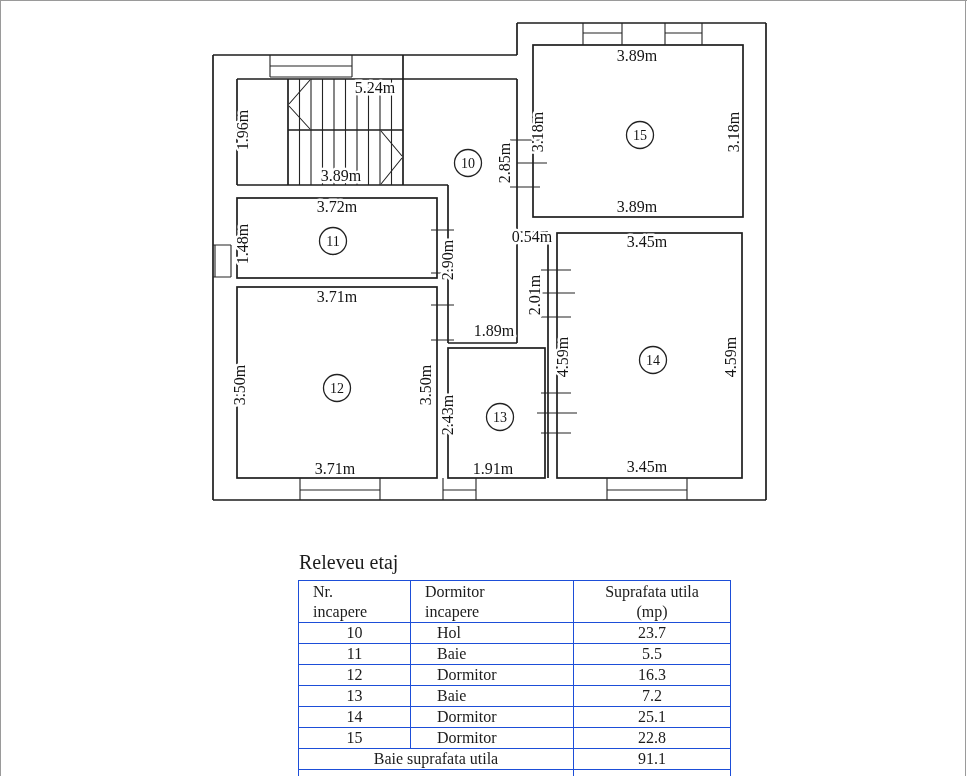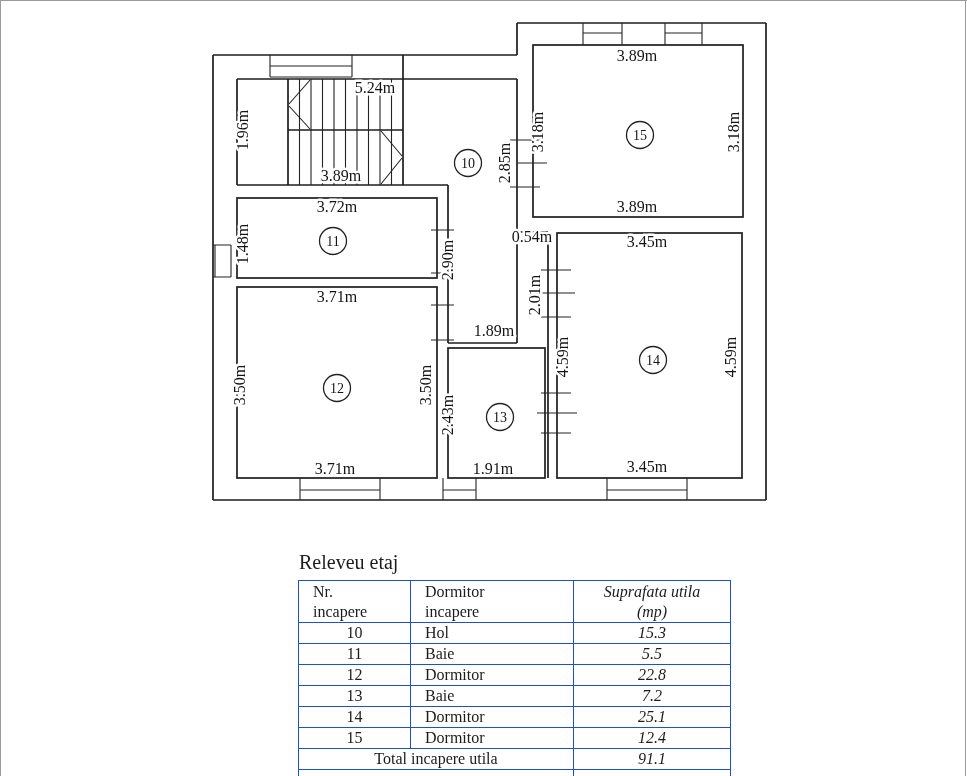--- a/index.html
+++ b/index.html
@@ -34,22 +34,22 @@
   }
   #area-table td{
     border:1px solid #1d4ed8;
     padding:0 0 0 0;
     height:20px;
     vertical-align:middle;
     overflow:hidden;
     white-space:nowrap;
   }
   #area-table .c1{width:97px;text-align:center;}
-  #area-table .c2{width:148px;text-align:left;padding-left:14px;}
-  #area-table .c3{width:156px;text-align:center;font-style:italic;}
+  #area-table .c2{width:148px;text-align:left;padding-left:26px;}
+  #area-table .c3{width:156px;text-align:center;}
   #area-table tr.hdr td{height:41px;}
   #area-table tr.hdr .c1,#area-table tr.hdr .c2{text-align:left;padding-left:14px;}
   #area-table tr.total td{text-align:center;padding-left:0;}
   #area-table tr.stub td{height:10px;border-bottom:none;}
   .hdr-line{display:block;line-height:20px;}
 </style>
 </head>
 <body>
 
 <div id="edge-top" class="edge"></div>
@@ -148,49 +148,49 @@
       </td>
       <td class="c3">
         <span class="hdr-line">Suprafata utila</span>
         <span class="hdr-line">(mp)</span>
       </td>
     </tr>
 
     <tr>
         <td class="c1">10</td>
         <td class="c2">Hol</td>
-        <td class="c3">15.3</td>
+        <td class="c3">23.7</td>
       </tr>
       <tr>
         <td class="c1">11</td>
         <td class="c2">Baie</td>
         <td class="c3">5.5</td>
       </tr>
       <tr>
         <td class="c1">12</td>
         <td class="c2">Dormitor</td>
-        <td class="c3">22.8</td>
+        <td class="c3">16.3</td>
       </tr>
       <tr>
         <td class="c1">13</td>
         <td class="c2">Baie</td>
         <td class="c3">7.2</td>
       </tr>
       <tr>
         <td class="c1">14</td>
         <td class="c2">Dormitor</td>
         <td class="c3">25.1</td>
       </tr>
       <tr>
         <td class="c1">15</td>
         <td class="c2">Dormitor</td>
-        <td class="c3">12.4</td>
+        <td class="c3">22.8</td>
       </tr>
       <tr class="total">
-      <td class="merged" colspan="2">Total incapere utila</td>
+      <td class="merged" colspan="2">Baie suprafata utila</td>
       <td class="c3">91.1</td>
     </tr>
     <tr class="stub">
       <td class="merged" colspan="2"></td>
       <td class="c3"></td>
     </tr>
   </tbody>
 </table>
 
 </body></html>

